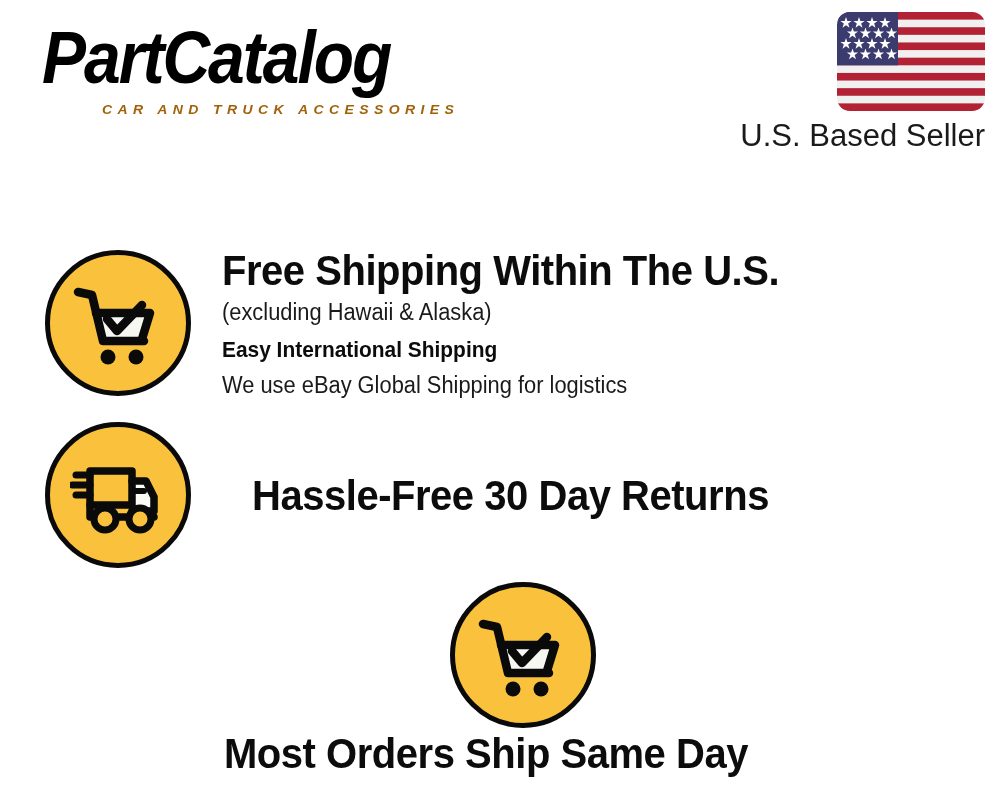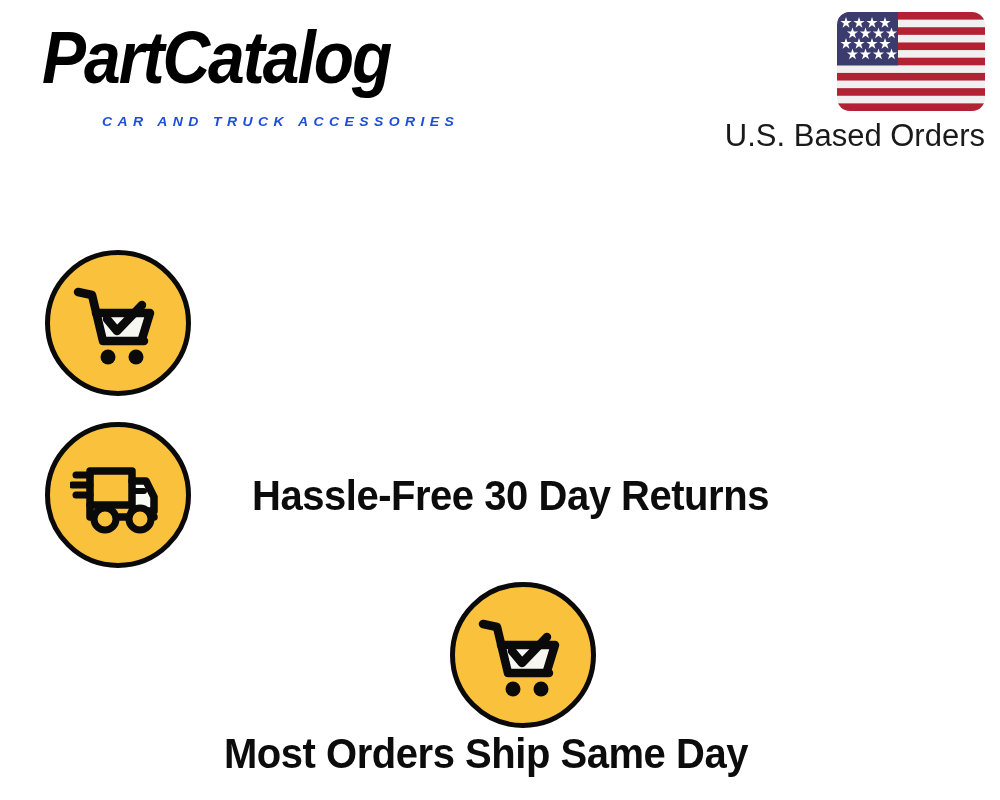--- a/index.html
+++ b/index.html
@@ -41,27 +41,27 @@
     line-height: 70px;
     letter-spacing: -2px;
     color: #000000;
     transform: scaleY(1.12) scaleX(1.0);
     transform-origin: left top;
     white-space: nowrap;
   }
   .brand-tagline {
     position: absolute;
     left: 60px;
-    top: 96px;
+    top: 84px;
     font-family: "Liberation Sans", sans-serif;
     font-weight: bold;
     font-style: italic;
     font-size: 14px;
     letter-spacing: 5.4px;
-    color: #1d4ed8;
+    color: #a16207;
     white-space: nowrap;
     transform: scaleY(0.95);
     transform-origin: left top;
   }
 
   
   .seller-badge {
     position: absolute;
     right: 15px;
     top: 12px;
@@ -203,37 +203,43 @@
           <polygon points="35,26 36.35,30.1 40.6,30.1 37.15,32.6 38.5,36.7 35,34.2 31.5,36.7 32.85,32.6 29.4,30.1 33.65,30.1"></polygon>
           <polygon points="48,26 49.35,30.1 53.6,30.1 50.15,32.6 51.5,36.7 48,34.2 44.5,36.7 45.85,32.6 42.4,30.1 46.65,30.1"></polygon>
 
           <polygon points="15.5,36.5 16.85,40.6 21.1,40.6 17.65,43.1 19,47.2 15.5,44.7 12,47.2 13.35,43.1 9.9,40.6 14.15,40.6"></polygon>
           <polygon points="28.5,36.5 29.85,40.6 34.1,40.6 30.65,43.1 32,47.2 28.5,44.7 25,47.2 26.35,43.1 22.9,40.6 27.15,40.6"></polygon>
           <polygon points="41.5,36.5 42.85,40.6 47.1,40.6 43.65,43.1 45,47.2 41.5,44.7 38,47.2 39.35,43.1 35.9,40.6 40.15,40.6"></polygon>
           <polygon points="54.5,36.5 55.85,40.6 60.1,40.6 56.65,43.1 58,47.2 54.5,44.7 51,47.2 52.35,43.1 48.9,40.6 53.15,40.6"></polygon>
         </g>
       </svg>
     </span>
-    <div class="seller-label">U.S. Based Orders</div>
+    <div class="seller-label">U.S. Based Seller</div>
   </div>
 
 </div>
 
 <div class="benefits">
 
   <div class="benefit-row row-0">
     <div class="benefit-icon">
       <svg width="96" height="96" viewBox="0 0 96 96" xmlns="http://www.w3.org/2000/svg" aria-hidden="true">
         <polygon points="28,36 76,36 69,62 35,62" fill="#f7f7f2"></polygon>
         <path d="M8 17 L22 20 L33 66 L74 66" fill="none" stroke="#0a0a0a" stroke-width="8.5" stroke-linecap="round" stroke-linejoin="round"></path>
         <path d="M26 38 L80 38 L72 64" fill="none" stroke="#0a0a0a" stroke-width="8.5" stroke-linecap="round" stroke-linejoin="round"></path>
         <path d="M37 44 L47 56 L72 30" fill="none" stroke="#0a0a0a" stroke-width="8.5" stroke-linecap="round" stroke-linejoin="round"></path>
         <circle cx="38" cy="82" r="7.5" fill="#0a0a0a"></circle>
         <circle cx="66" cy="82" r="7.5" fill="#0a0a0a"></circle>
       </svg>
+    </div>
+    <div class="benefit-text">
+      <div class="headline">Free Shipping Within The U.S.</div>
+      <div class="subline">(excluding Hawaii &amp; Alaska)</div>
+      <div class="subline-strong">Easy International Shipping</div>
+      <div class="subline subline-last">We use eBay Global Shipping for logistics</div>
     </div>
   </div>
 
   <div class="benefit-row row-1">
     <div class="benefit-icon">
       <svg width="96" height="96" viewBox="0 0 96 96" xmlns="http://www.w3.org/2000/svg" aria-hidden="true">
         <path d="M62 36 L76 36 L82 50 L82 62 L62 62 Z" fill="#fbfbf6"></path>
         <rect x="20" y="24" width="42" height="34" fill="none" stroke="#0a0a0a" stroke-width="7.5" stroke-linejoin="round"></rect>
         <path d="M62 34 L76 34 L84 50 L84 64 L62 64" fill="none" stroke="#0a0a0a" stroke-width="7.5" stroke-linecap="round" stroke-linejoin="round"></path>
         <path d="M20 58 L20 70 L84 70" fill="none" stroke="#0a0a0a" stroke-width="7.5" stroke-linecap="round" stroke-linejoin="round"></path>

